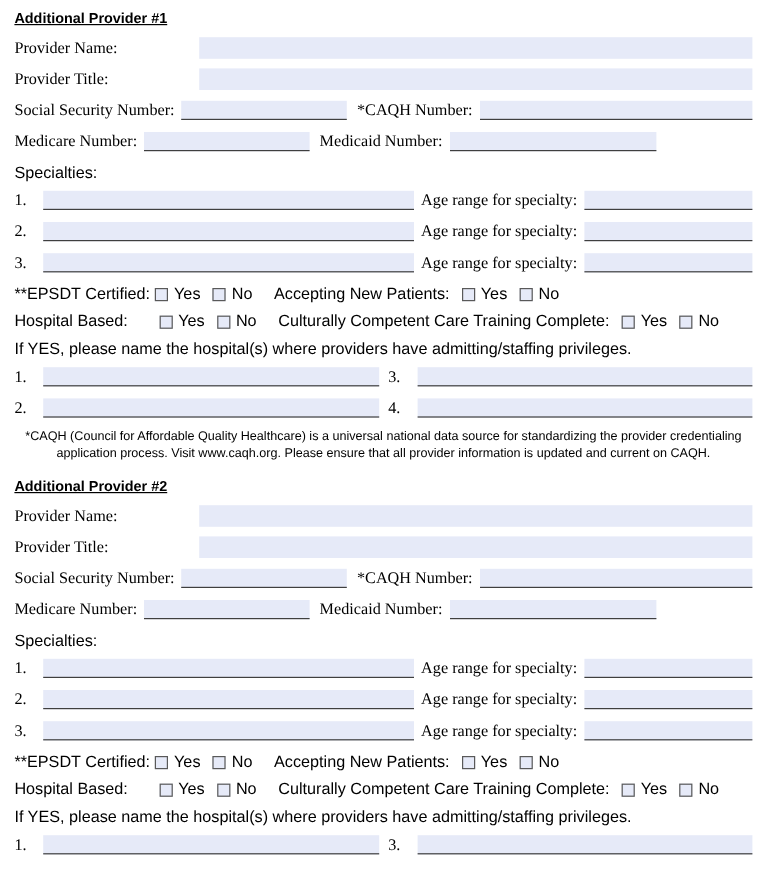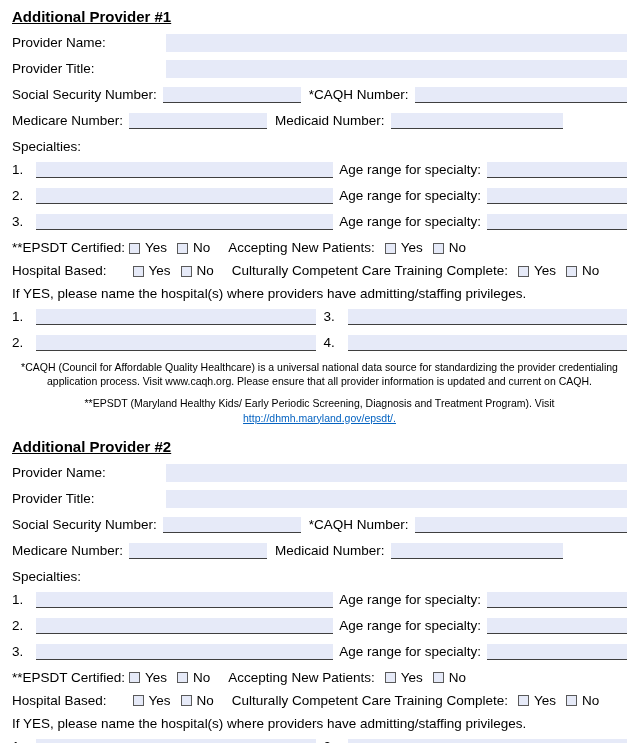--- a/index.html
+++ b/index.html
@@ -6,24 +6,24 @@
   html, body { margin: 0; padding: 0; }
   body {
     width: 642px; height: 743px; overflow: hidden;
     background: #ffffff; color: #000;
     font-family: "Liberation Sans", "DejaVu Sans", sans-serif;
     font-size: 13.5px;
   }
   .page { padding: 6px 15px 0 12px; }
 
   h2.section-heading {
-    font-size: 15px; font-weight: bold; text-decoration: underline;
+    font-size: 12px; font-weight: bold; text-decoration: underline;
     margin: 2px 0 9px 0;
   }
-  .row { display: flex; align-items: flex-end; margin-bottom: 8px; }
+  .row { display: flex; align-items: flex-end; margin-bottom: 8px; font-family: Liberation Serif, serif; }
   .lbl { white-space: nowrap; line-height: 18px; }
   .w148 { width: 148px; flex: none; }
   .num { width: 18px; flex: none; }
 
   input.field {
     background: var(--field-fill, #e6eaf8);
     border: none; border-bottom: 1px solid #3f3f3f;
     height: 16px; font: inherit; padding: 0 3px;
     margin: 0 0 1px 6px; min-width: 0;
   }
@@ -150,21 +150,20 @@
     <div class="row">
       <span class="lbl num">2.</span>
       <input type="text" class="field grow" style="">
       <span class="lbl num ml8">4.</span>
       <input type="text" class="field grow" style="">
     </div>
   </section>
 
   <p class="footnote"><span>*CAQH (Council for Affordable Quality Healthcare) is a universal national data source for standardizing the provider credentialing application process. Visit www.caqh.org. </span><strong>Please ensure that all provider information is updated and current on CAQH.</strong></p>
 
-  <p class="footnote"><span>**EPSDT (Maryland Healthy Kids/ Early Periodic Screening, Diagnosis and Treatment Program). Visit</span><br><a class="link" href="#">http://dhmh.maryland.gov/epsdt/.</a></p>
 
   <section class="sec2">
     <h2 class="section-heading">Additional Provider #2</h2>
 
     <div class="row">
       <span class="lbl w148">Provider Name:</span>
       <input type="text" class="fieldbox grow" style="">
     </div>
 
     <div class="row">

